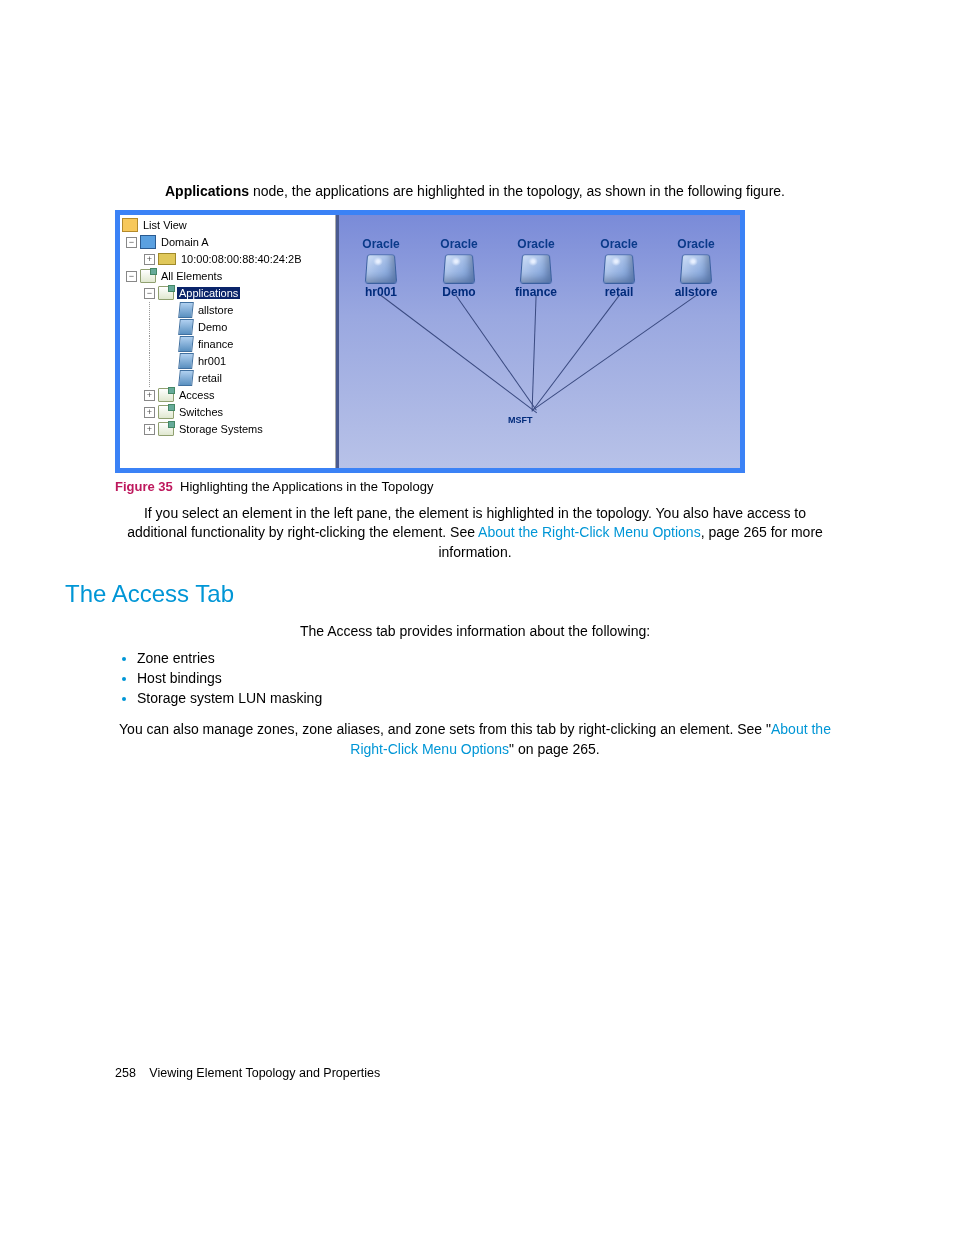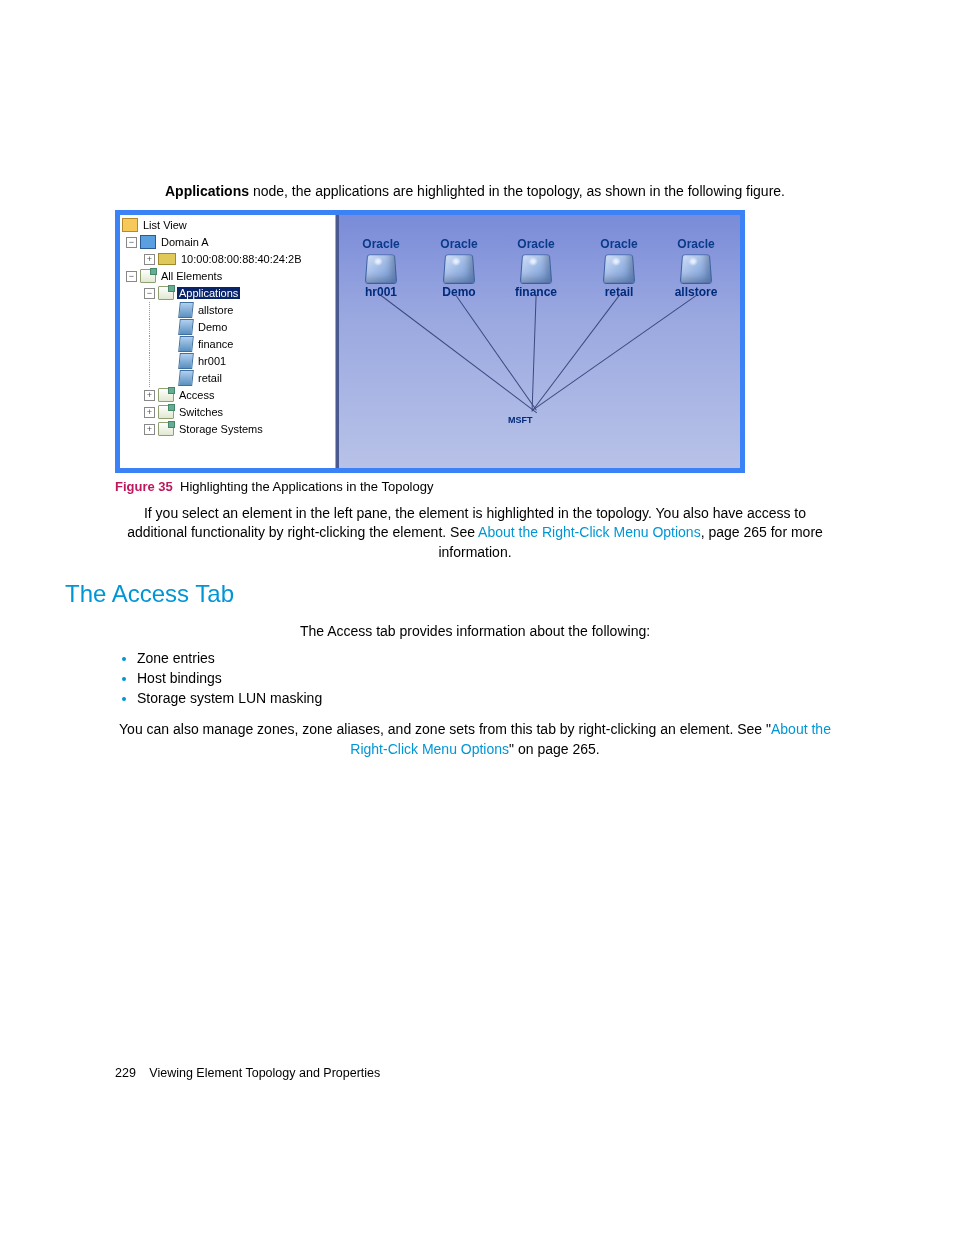--- a/index.html
+++ b/index.html
@@ -336,16 +336,16 @@
       <li>Storage system LUN masking</li>
     </ul>
 
     <p class="para">
       <span>You can also manage zones, zone aliases, and zone sets from this tab by right-clicking an element. See "</span><a href="#" class="xref">About the Right-Click Menu Options</a><span>" on page 265.</span>
     </p>
 
   </div>
 
   <div class="footer">
-    <span class="pg">229</span>
+    <span class="pg">258</span>
     <span>Viewing Element Topology and Properties</span>
   </div>
 </div>
 
 </body></html>

